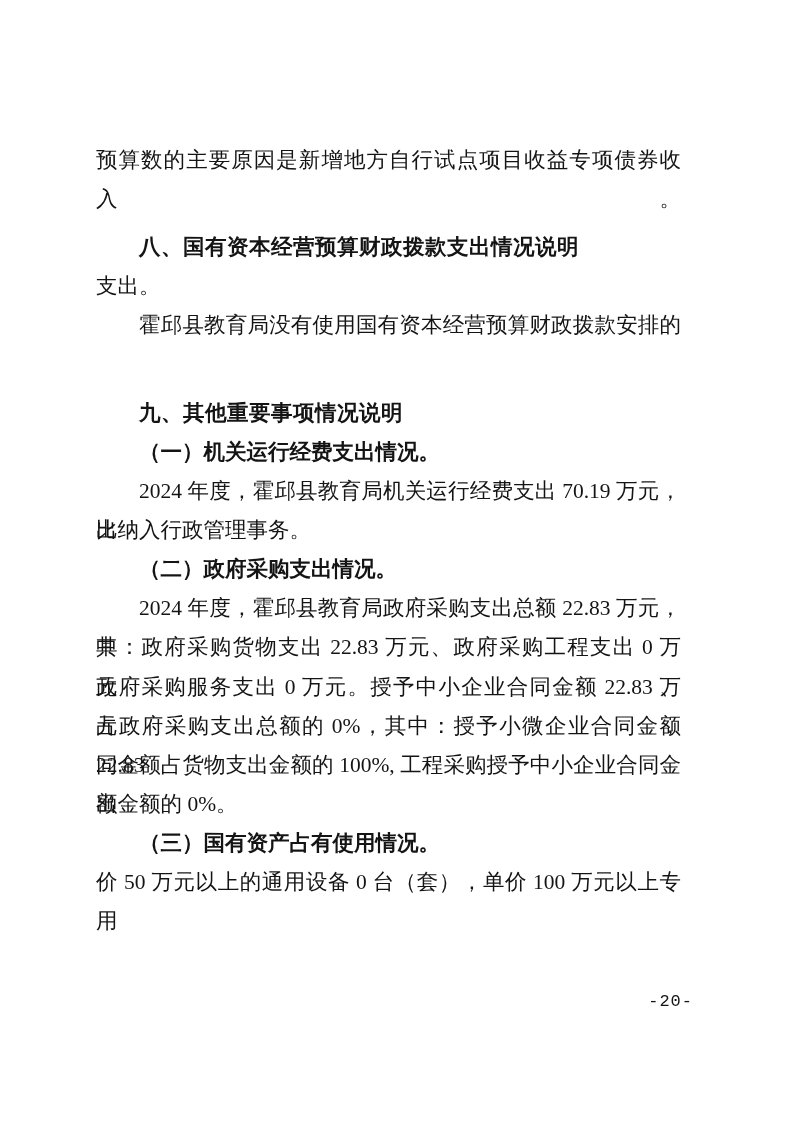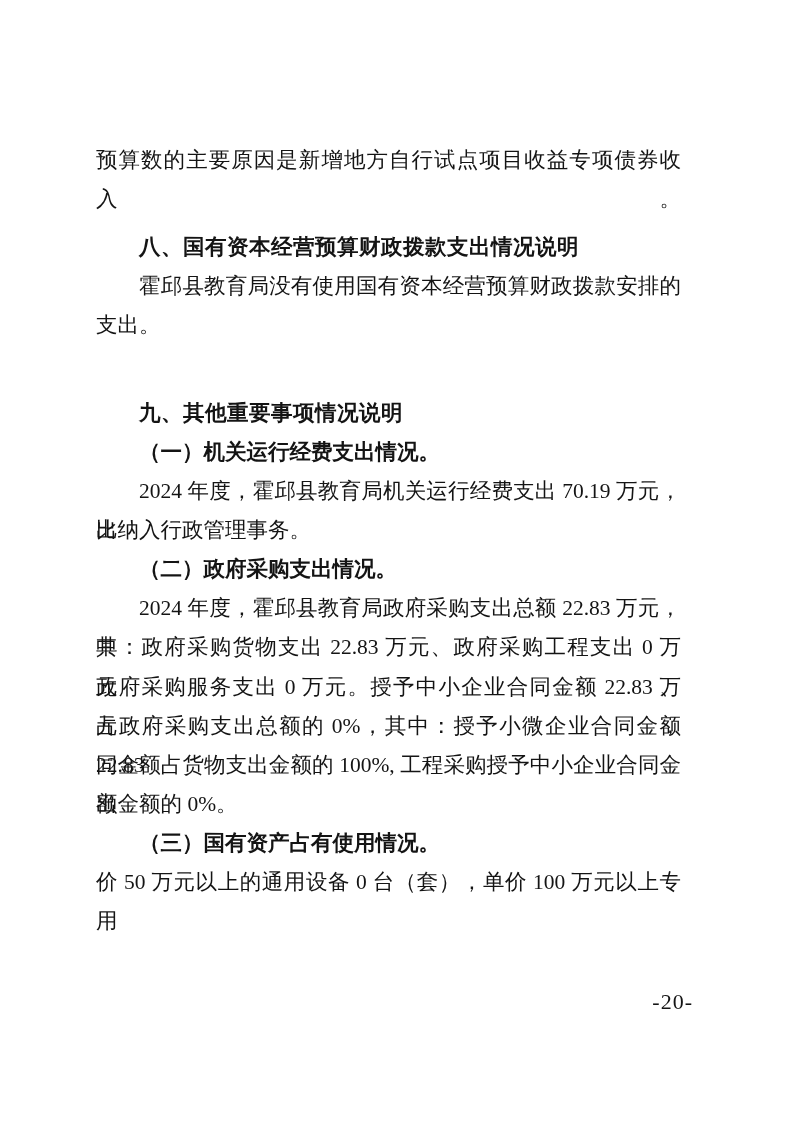--- a/index.html
+++ b/index.html
@@ -60,39 +60,39 @@
   
   .h2 {
     font-weight: 700;
     text-align: left;
     text-align-last: auto;
   }
   .pagenum {
     position: absolute;
     top: 991px;
     right: 100px;
-    font-size: 22px;
+    font-size: 17px;
     line-height: 21px;
     letter-spacing: 1px;
     color: #141414;
-    font-family: Liberation Serif, serif;
+    font-family: Liberation Mono, monospace;
   }
 </style>
 </head>
 <body>
 
 <div class="page">
   <div class="content">
 
     <div class="ln jfull">预算数的主要原因是新增地方自行试点项目收益专项债券收入。</div>
 
     <h2 class="ln h1">八、国有资本经营预算财政拨款支出情况说明</h2>
 
+    <div class="ln last">支出。</div>
     <div class="ln first jfull">霍邱县教育局没有使用国有资本经营预算财政拨款安排的</div>
-    <div class="ln last">支出。</div>
 
     <h2 class="ln h1">九、其他重要事项情况说明</h2>
 
     <h3 class="ln h2">（一）机关运行经费支出情况。</h3>
 
     <div class="ln first jfull">2024 年度，霍邱县教育局机关运行经费支出 70.19 万元，比</div>
     <div class="ln last">出纳入行政管理事务。</div>
 
     <h3 class="ln h2">（二）政府采购支出情况。</h3>
 

